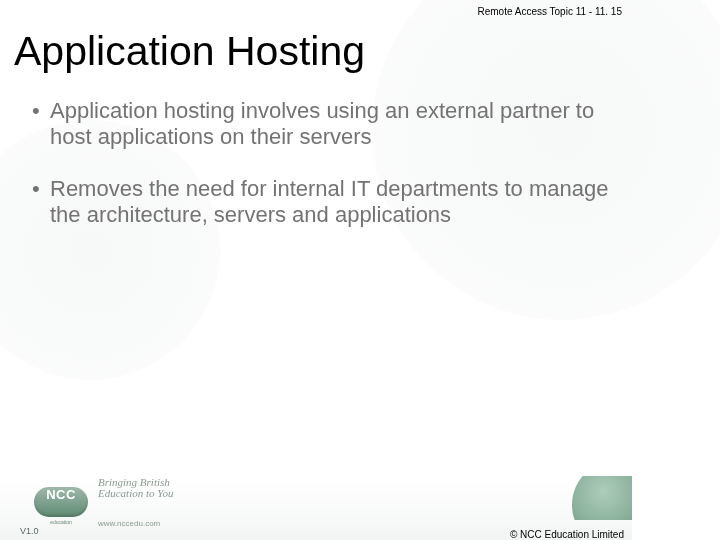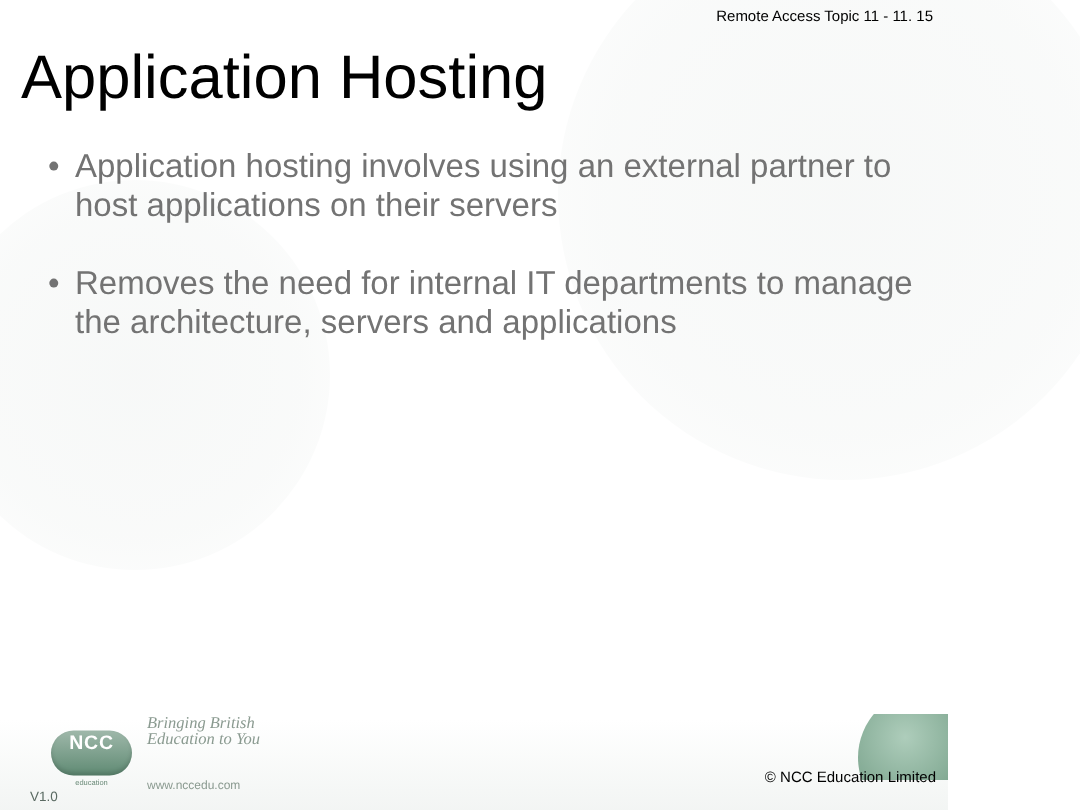--- a/index.html
+++ b/index.html
@@ -86,21 +86,21 @@
   .version {
     position: absolute;
     left: 20px;
     bottom: 4px;
     font-size: 9px;
     color: #5a6a62;
   }
   .copyright {
     position: absolute;
     right: 8px;
-    bottom: 16px;
+    bottom: 0;
     font-size: 10px;
     color: #000;
   }
   .logo-block {
     position: absolute;
     left: 34px;
     bottom: 12px;
     display: flex;
     align-items: center;
     gap: 10px;

